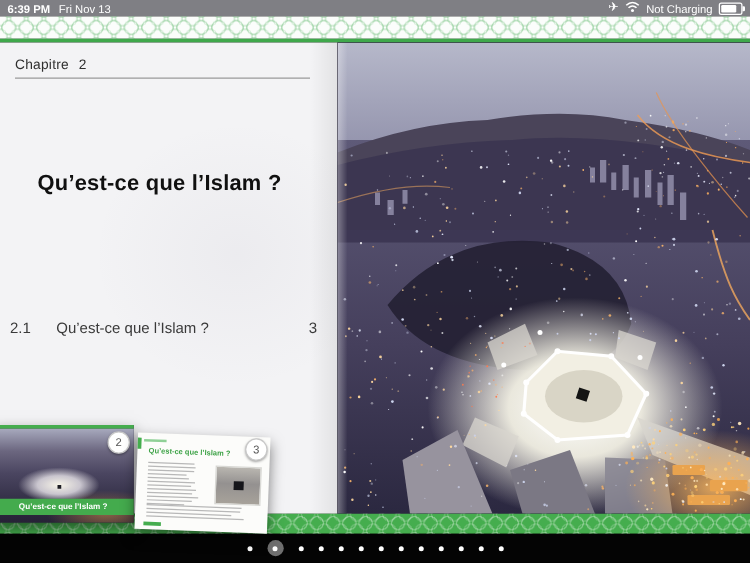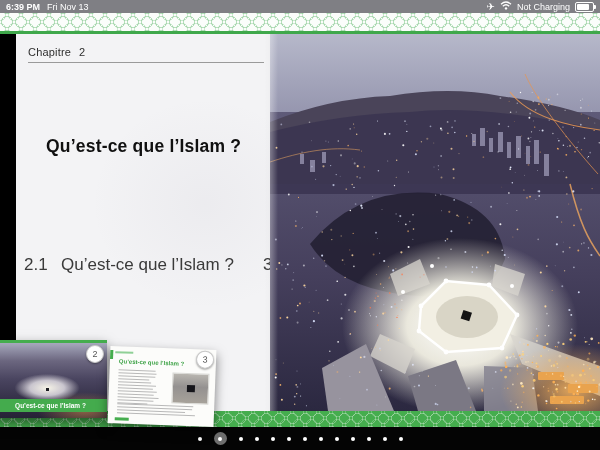--- a/index.html
+++ b/index.html
@@ -31,26 +31,26 @@
     background-color:#45ad4e;
     background-image:
       radial-gradient(circle, rgba(255,255,255,0) 50%, rgba(255,255,255,.32) 52%, rgba(255,255,255,.32) 60%, rgba(255,255,255,0) 62%),
       radial-gradient(circle, rgba(255,255,255,0) 50%, rgba(255,255,255,.22) 52%, rgba(255,255,255,.22) 60%, rgba(255,255,255,0) 62%);
     background-size:13px 13px,13px 13px;background-position:0 1px,6px 7px;}
 
   
   #book-spread{left:0;top:34px;width:600px;height:377px;}
   #left-page{left:0;top:0;width:270px;height:377px;background:#f3f3f5;
     background-image:radial-gradient(ellipse 60% 40% at 70% 45%, rgba(120,115,140,.06), rgba(0,0,0,0) 70%),
-                     linear-gradient(90deg, rgba(0,0,0,0) 92%, rgba(0,0,0,.07) 100%);margin-left:16px;}
+                     linear-gradient(90deg, rgba(0,0,0,0) 92%, rgba(0,0,0,.07) 100%);}
   .chapter-row{left:12px;top:12px;font-size:11px;color:#2e2e2e;letter-spacing:.2px;position:absolute;}
   .chapter-num{position:absolute;left:63px;top:12px;font-size:11px;color:#2e2e2e;}
   .chapter-rule{left:12px;top:28px;width:236px;height:1px;background:#9a9a9a;position:absolute;}
   .page-title{left:30px;top:102px;font-size:17.5px;font-weight:bold;color:#101010;position:absolute;letter-spacing:.2px;}
-  .toc-row{left:0;top:221px;width:230px;height:14px;position:absolute;font-size:17px;color:#3a3a3a;}
+  .toc-row{left:0;top:221px;width:230px;height:14px;position:absolute;font-size:12px;color:#3a3a3a;}
   .toc-num{position:absolute;left:8px;}
   .toc-title{position:absolute;left:45px;}
   .toc-page{position:absolute;left:247px;}
 
   #right-page{left:270px;top:0;width:330px;height:377px;overflow:hidden;background:#3a3650;}
   #right-page svg{display:block;}
 
   
   .thumb{position:absolute;z-index:20;box-shadow:0 5px 11px rgba(0,0,0,.5);}
   #thumb-2{left:-6px;top:340px;width:113px;height:78px;background:#2a2638;border-top:3px solid #45ad4e;box-sizing:border-box;}

